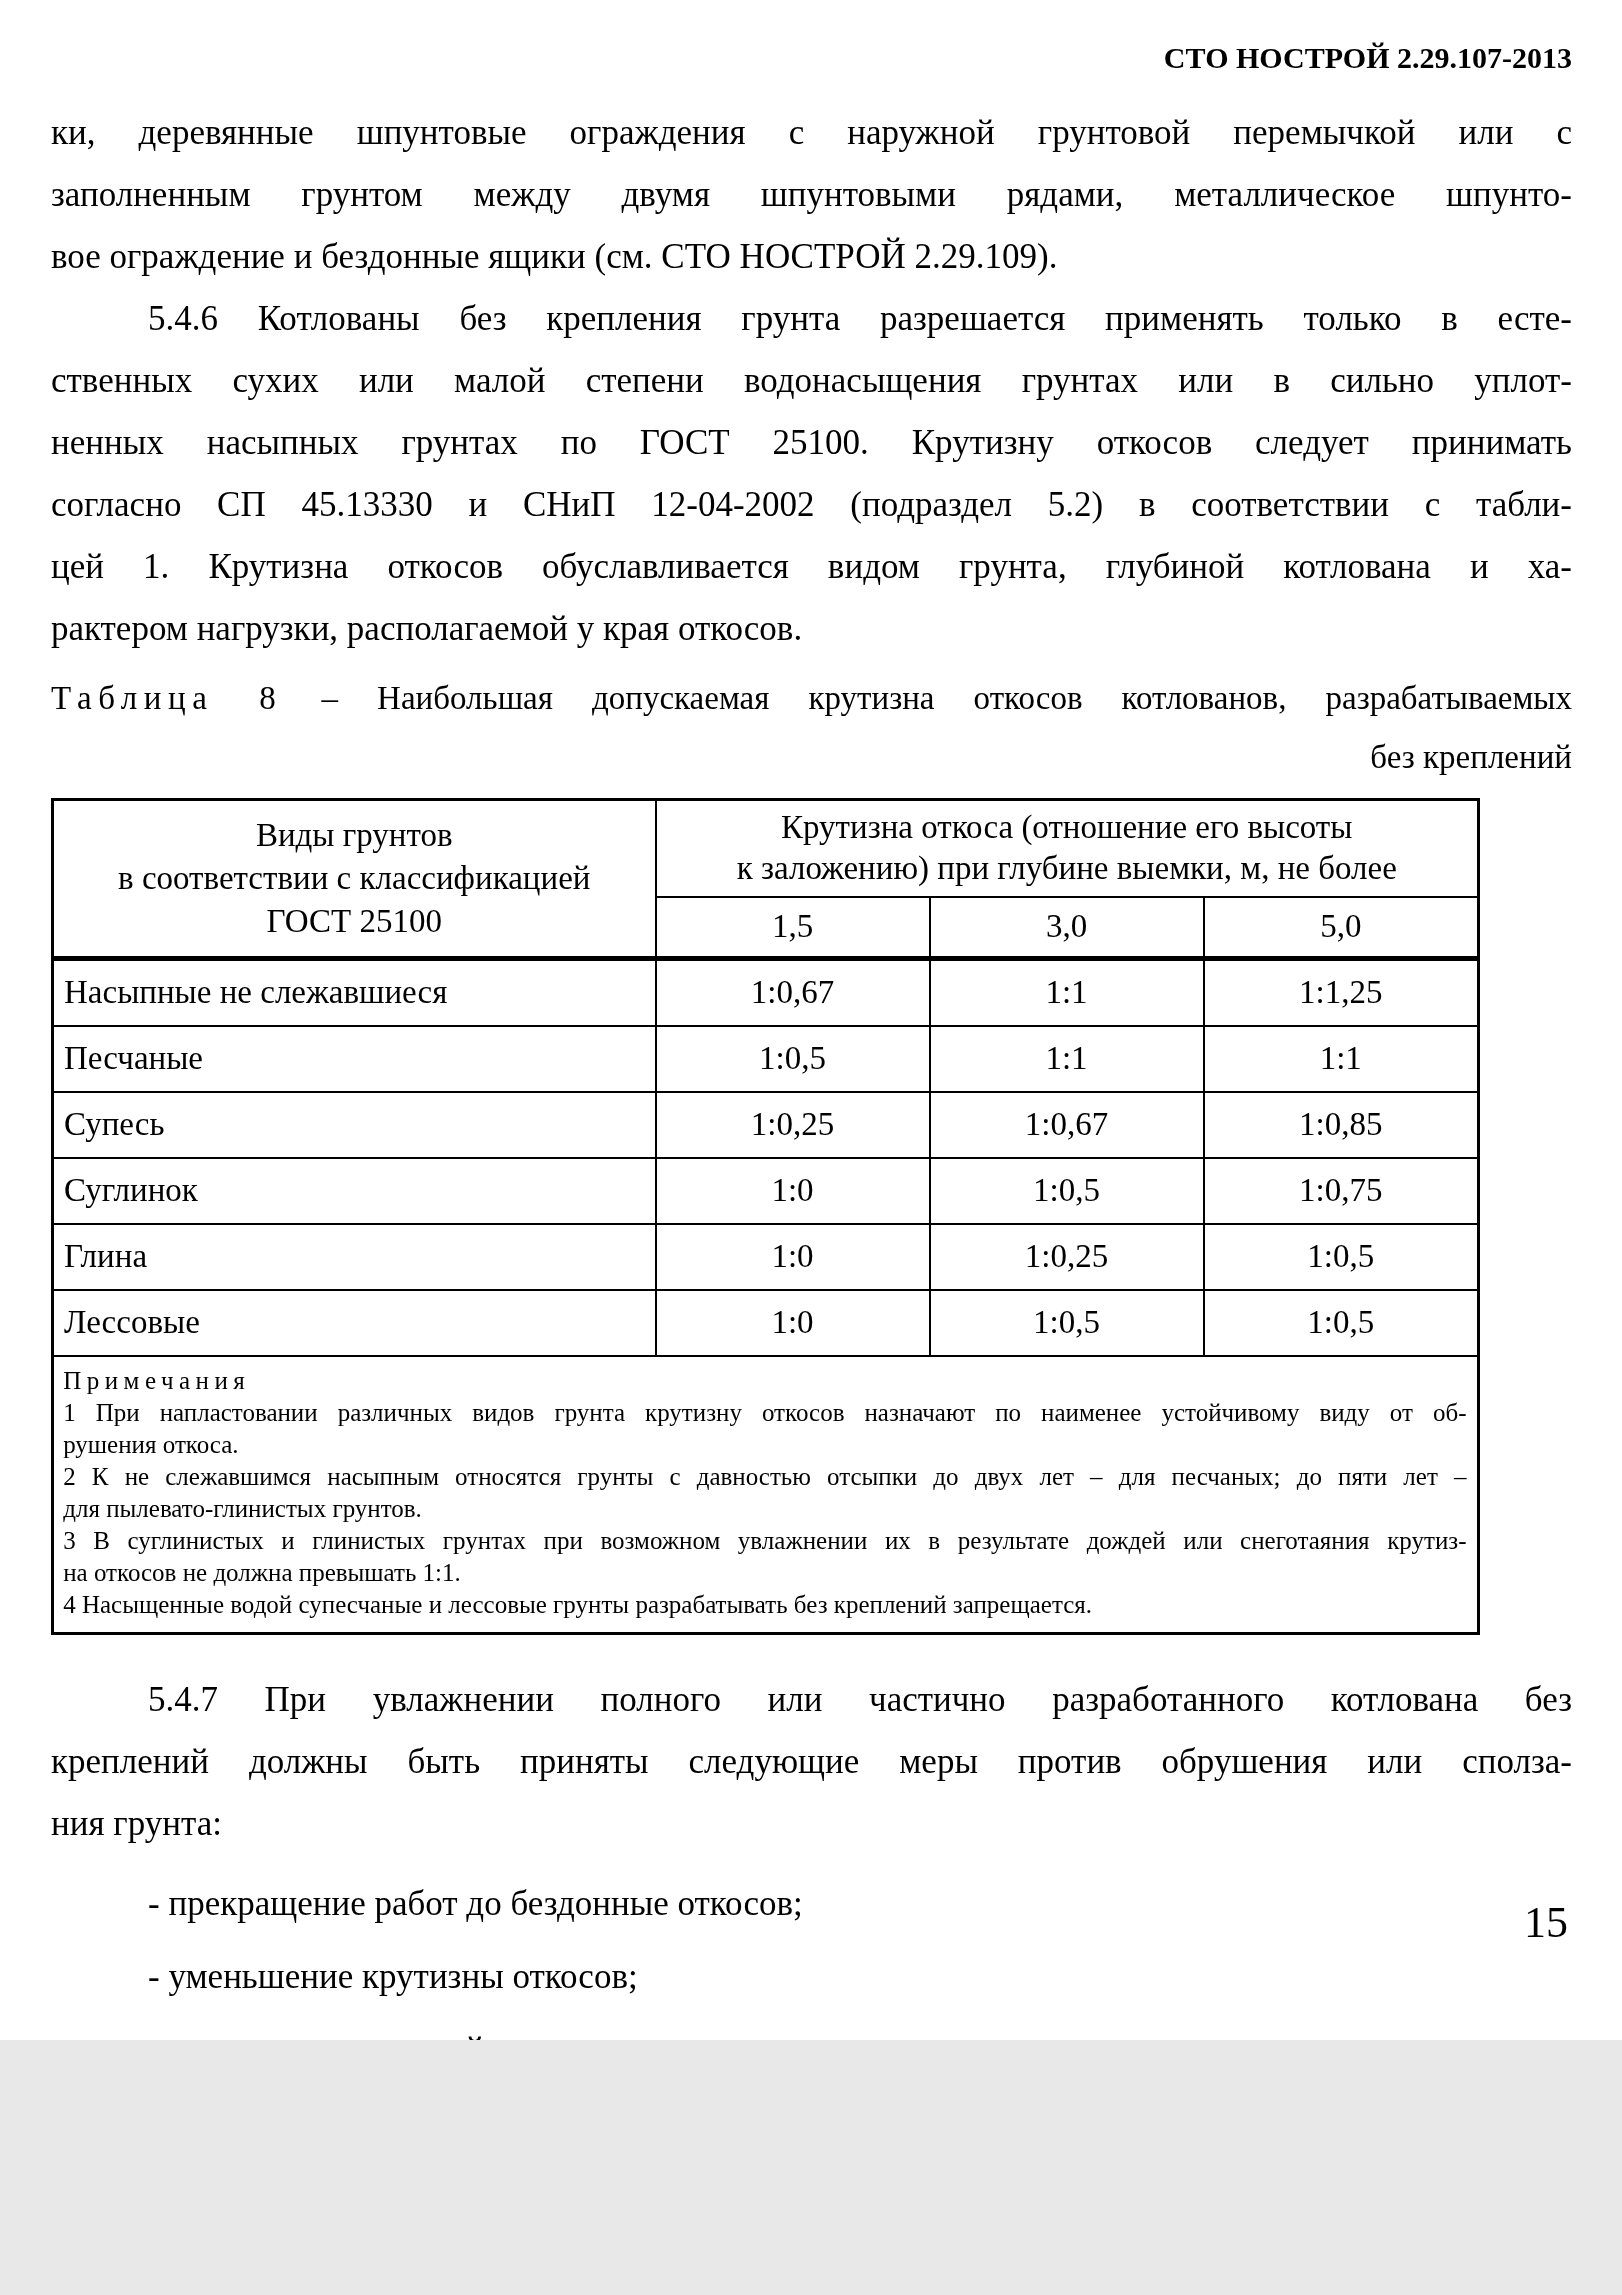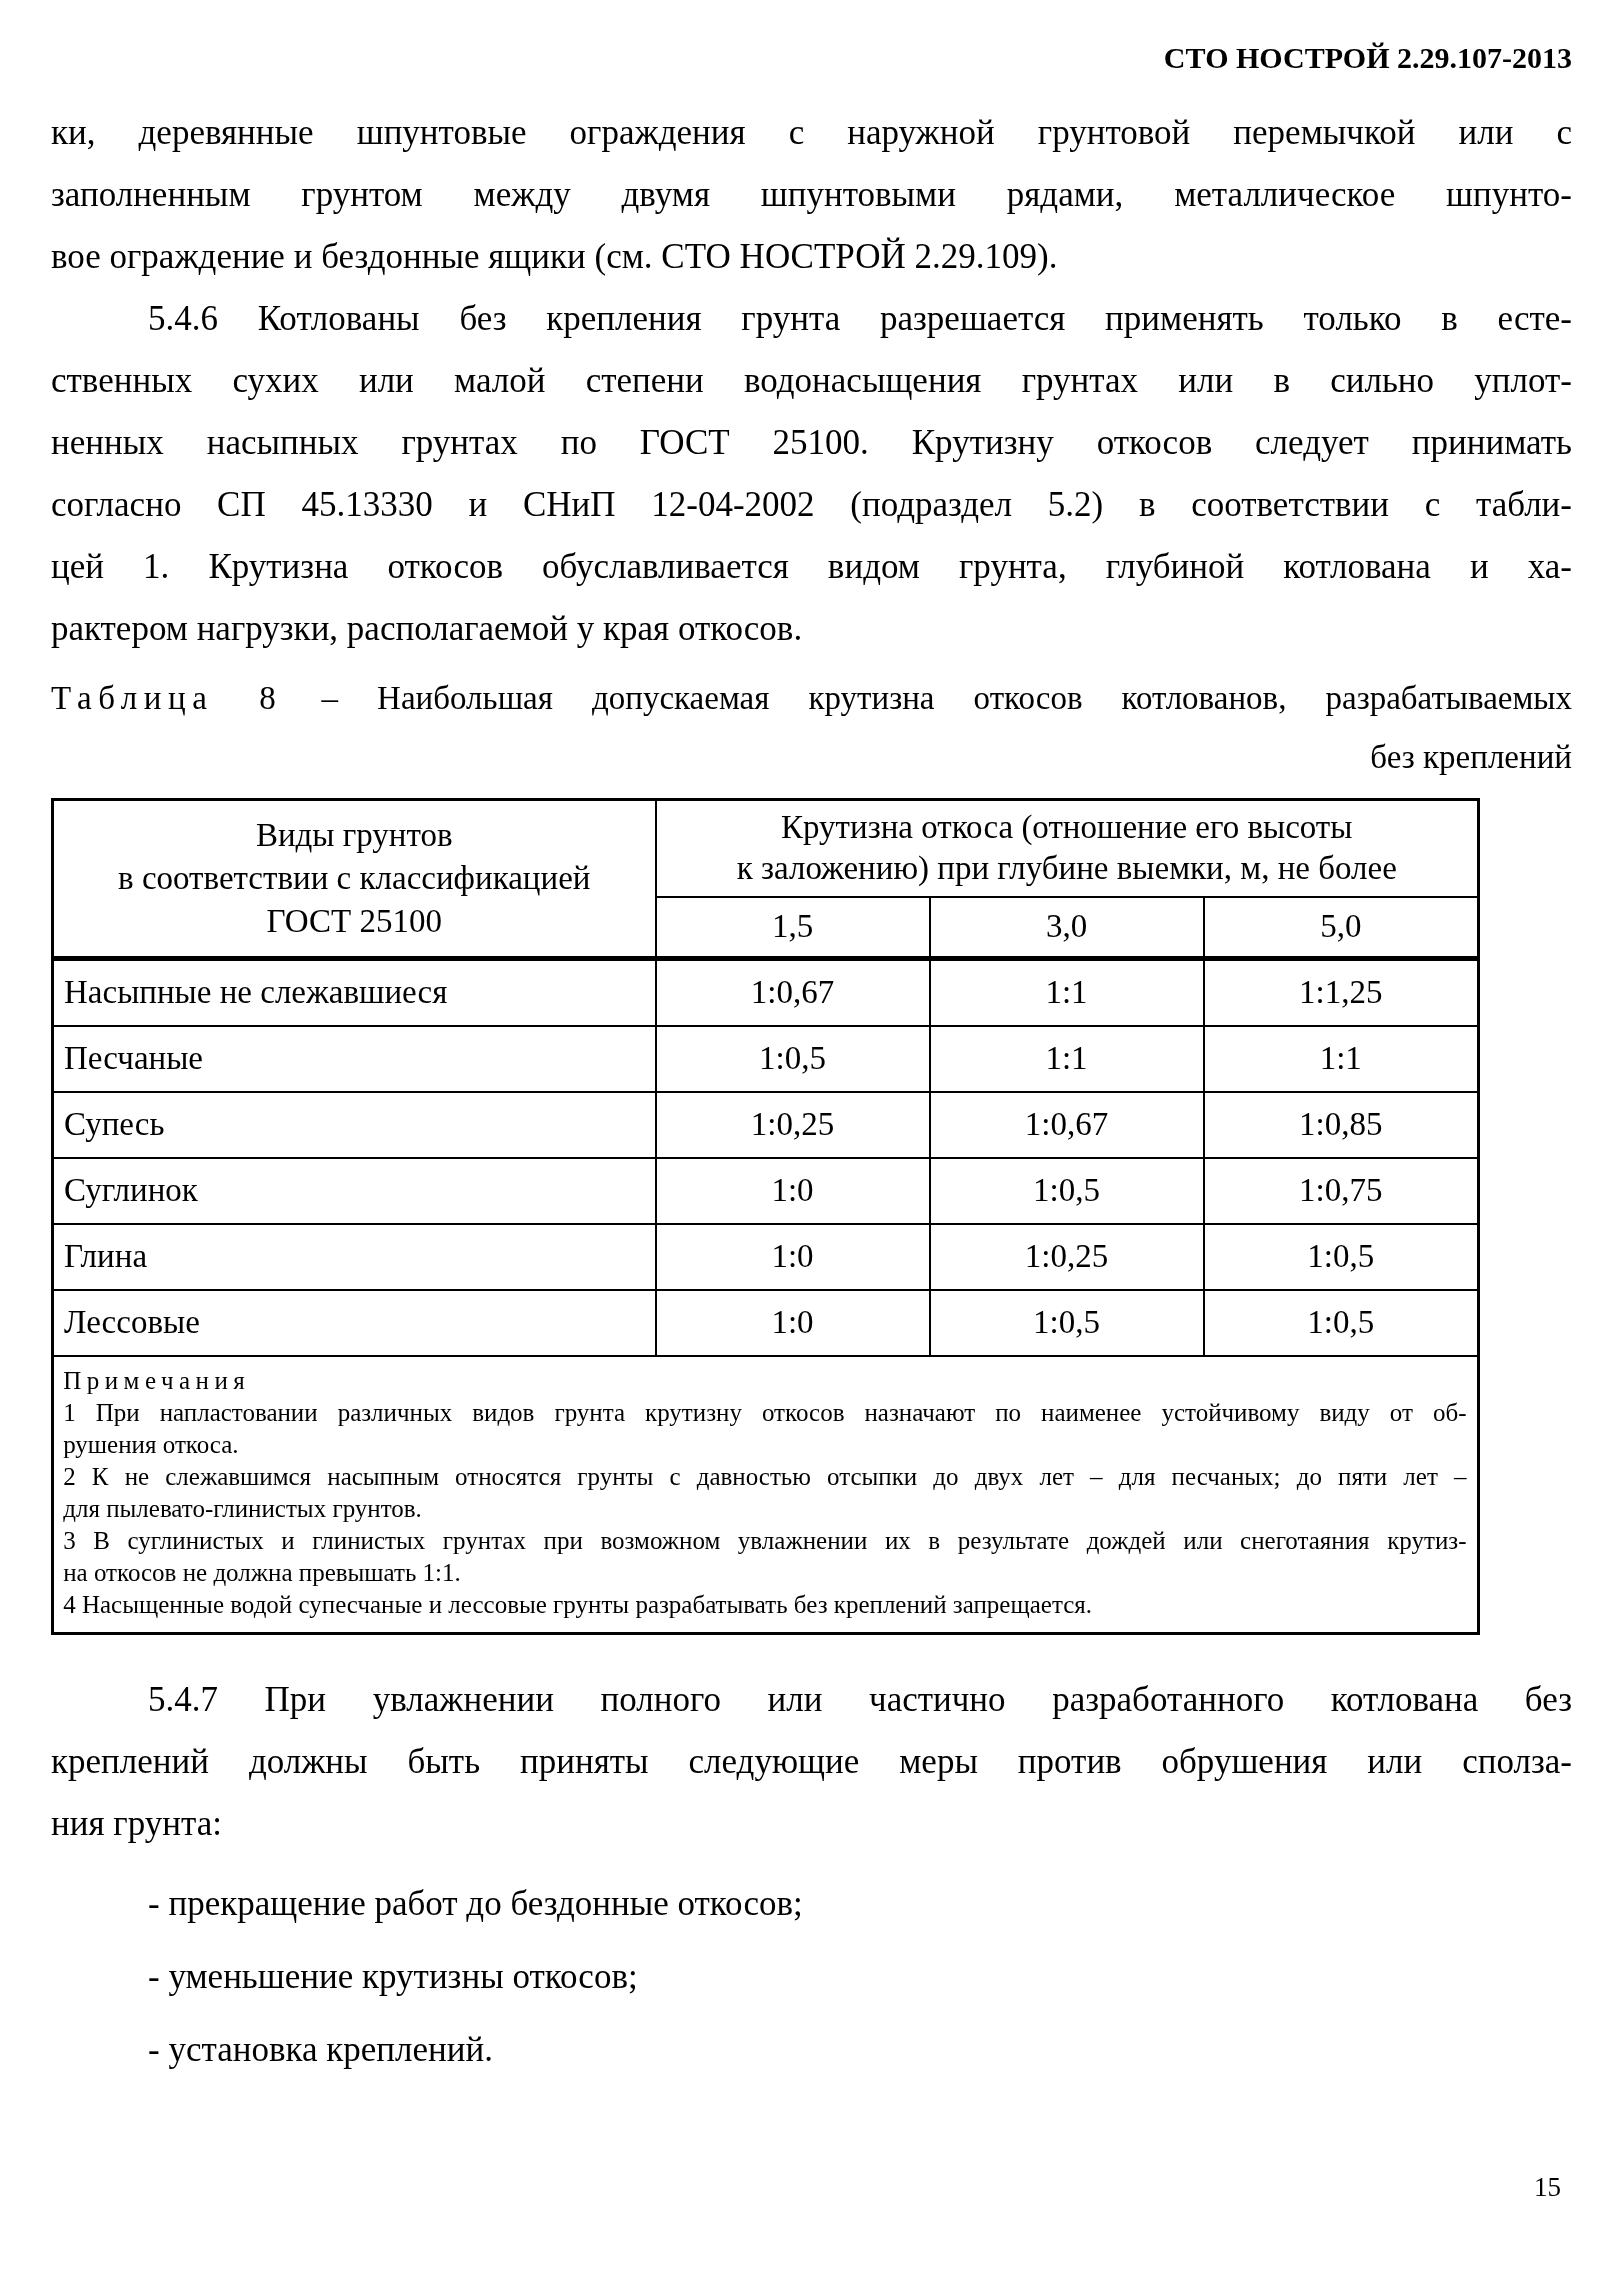--- a/index.html
+++ b/index.html
@@ -1,17 +1,17 @@
 <!DOCTYPE html>
 <html style="font-size:10.5px"><head>
 <meta charset="utf-8">
 <style>
   html,body { margin:0; padding:0; background:#e8e8e8; }
   .page {
-    width:1623px; height:2295px;
+    width:1623px; height:2040px;
     margin:0 auto;
     background:#ffffff;
     position:relative;
     box-sizing:border-box;
     padding:39px 51px 0 51px;
     font-family:"Liberation Serif","DejaVu Serif",serif;
     color:#000;
   }
   .doc-header {
     text-align:right;
@@ -58,22 +58,22 @@
   .notes-title { letter-spacing:0.22em; }
   .nline { display:block; text-align:justify; text-align-last:justify; }
   .nline.last { text-align-last:left; }
 
   .para-547 { margin-top:34px; }
   .list-block { margin-top:11.8px; }
   .list-item { margin:0; font-size:35px; line-height:73px; padding-left:97px; }
 
   .page-number {
     position:absolute;
-    right:62px; bottom:92px;
-    font-size:27px;
+    right:55px; bottom:92px;
+    font-size:44px;
   }
 </style>
 </head>
 <body>
 
 <div class="page">
 
   <div class="doc-header">СТО НОСТРОЙ 2.29.107-2013</div>
 
   <p class="para">

